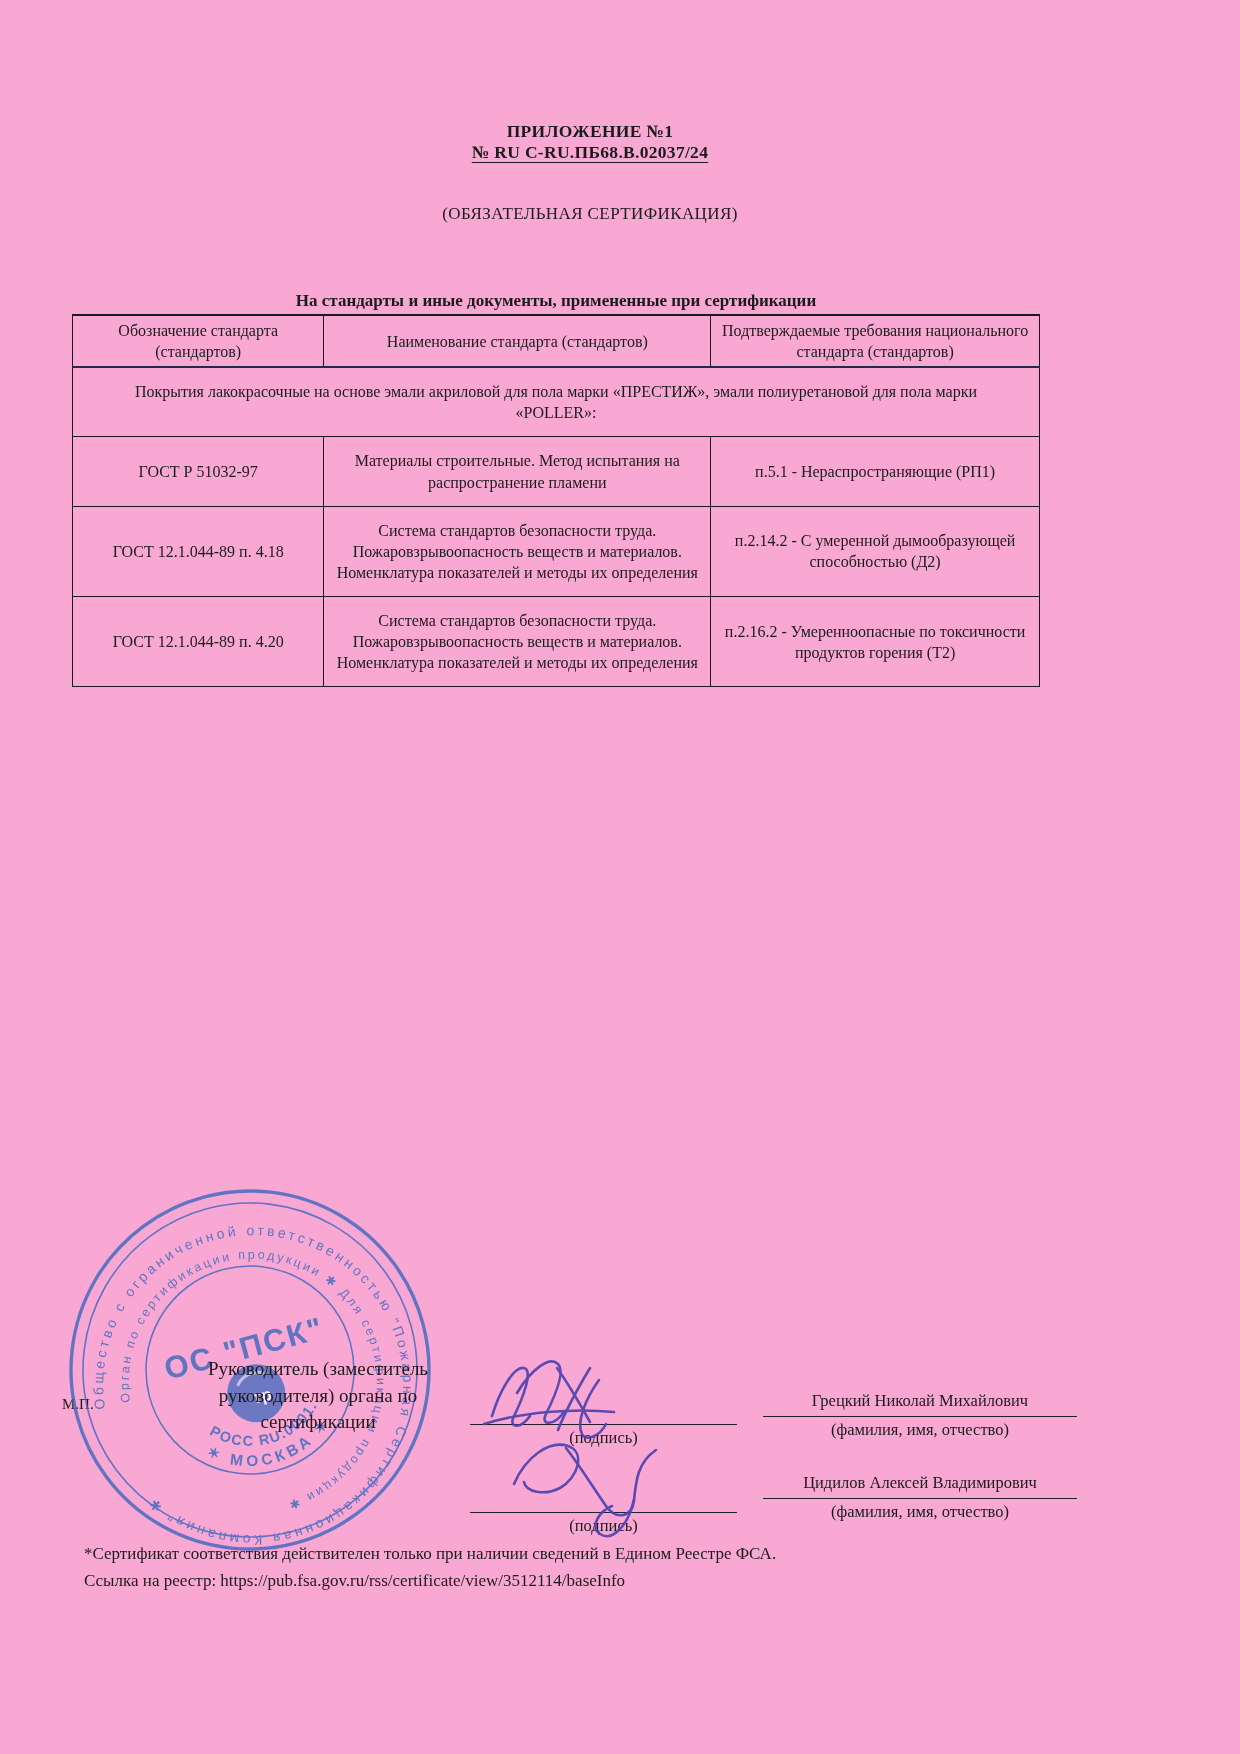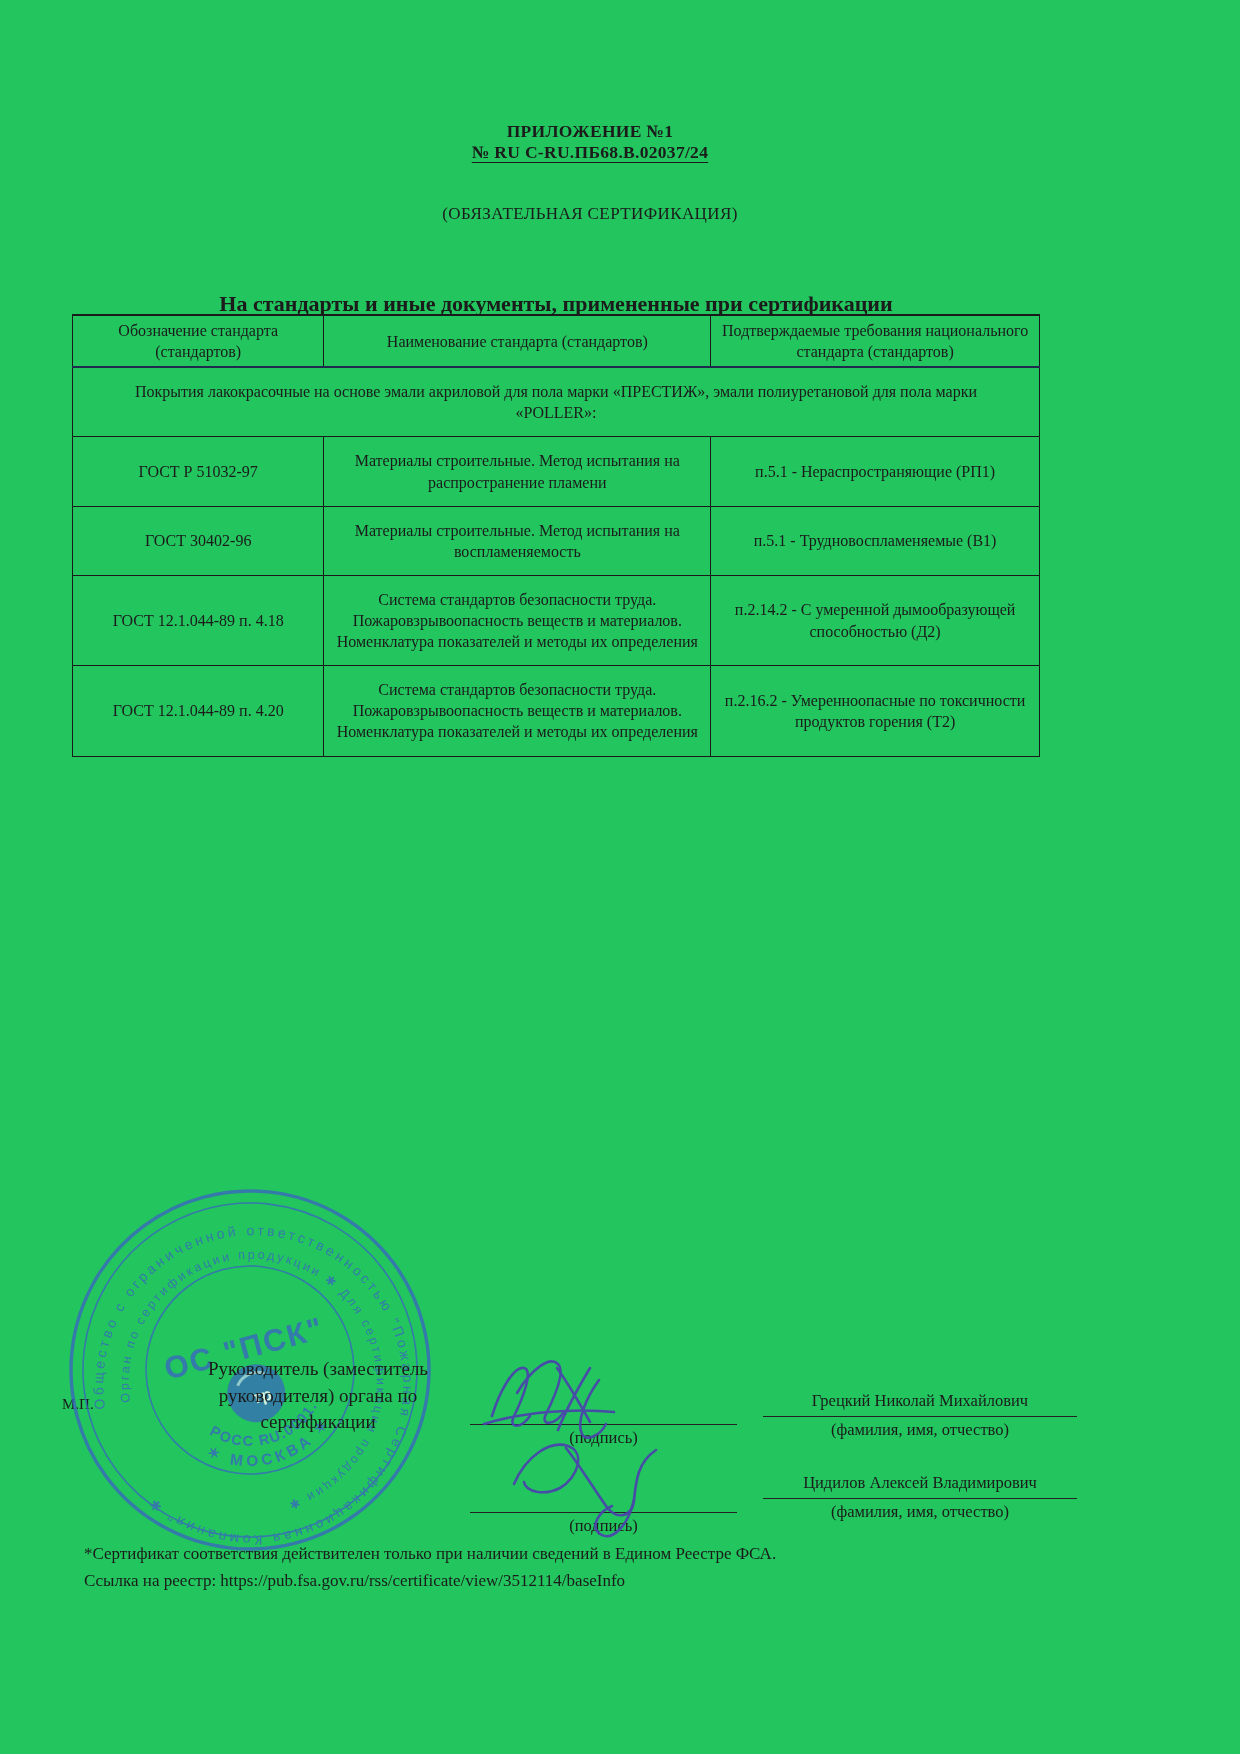--- a/index.html
+++ b/index.html
@@ -1,33 +1,33 @@
 <!DOCTYPE html>
 <html lang="ru"><head>
 <meta charset="utf-8">
 <style>
   html,body{margin:0;padding:0;background:#ffffff;}
   .page{
     position:relative;
     width:1240px;height:1754px;
-    background:#22c55e;
+    background:#f9a8d4;
     font-family:"Liberation Serif","DejaVu Serif",serif;
     color:#1b1b1b;
     overflow:hidden;
   }
   
   .titles{position:absolute;left:60px;top:121px;width:1060px;text-align:center;}
   .title-line{font-size:17.5px;font-weight:bold;letter-spacing:.3px;}
   .t2{margin-top:27px;}
   .t3{text-decoration:underline;text-underline-offset:4px;}
   .t4{margin-top:41px;font-weight:normal;font-size:17px;letter-spacing:.4px;}
   
   .table-caption{
     position:absolute;left:72px;top:291px;width:968px;
-    text-align:center;font-size:22px;font-weight:bold;
+    text-align:center;font-size:17px;font-weight:bold;
   }
   table.std{
     position:absolute;left:72px;top:314px;width:968px;
     border-collapse:collapse;table-layout:fixed;
     font-size:16px;line-height:1.32;
   }
   table.std{border:1.6px solid #1a1a1a;border-top:2.6px solid #1a1a1a;}
   table.std td{border:1.6px solid #1a1a1a;text-align:center;vertical-align:middle;padding:13px 8px;}
   table.std tr.hdr td{border-bottom:2.2px solid #1f2a4d;padding:4px 8px;}
   col.c1{width:26%;}col.c2{width:40%;}col.c3{width:34%;}
@@ -85,25 +85,20 @@
       </tr>
       <tr>
         <td class="prodcell" colspan="3">
           <div>Покрытия лакокрасочные на основе эмали акриловой для пола марки «ПРЕСТИЖ», эмали полиуретановой для пола марки «POLLER»:</div>
         </td>
       </tr>
       <tr>
         <td>ГОСТ Р 51032-97</td>
         <td>Материалы строительные. Метод испытания на распространение пламени</td>
         <td>п.5.1 - Нераспространяющие (РП1)</td>
-      </tr>
-      <tr>
-        <td>ГОСТ 30402-96</td>
-        <td>Материалы строительные. Метод испытания на воспламеняемость</td>
-        <td>п.5.1 - Трудновоспламеняемые (В1)</td>
       </tr>
       <tr>
         <td>ГОСТ 12.1.044-89 п. 4.18</td>
         <td>Система стандартов безопасности труда. Пожаровзрывоопасность веществ и материалов. Номенклатура показателей и методы их определения</td>
         <td>п.2.14.2 - С умеренной дымообразующей способностью (Д2)</td>
       </tr>
       <tr>
         <td>ГОСТ 12.1.044-89 п. 4.20</td>
         <td>Система стандартов безопасности труда. Пожаровзрывоопасность веществ и материалов. Номенклатура показателей и методы их определения</td>
         <td>п.2.16.2 - Умеренноопасные по токсичности продуктов горения (Т2)</td>

